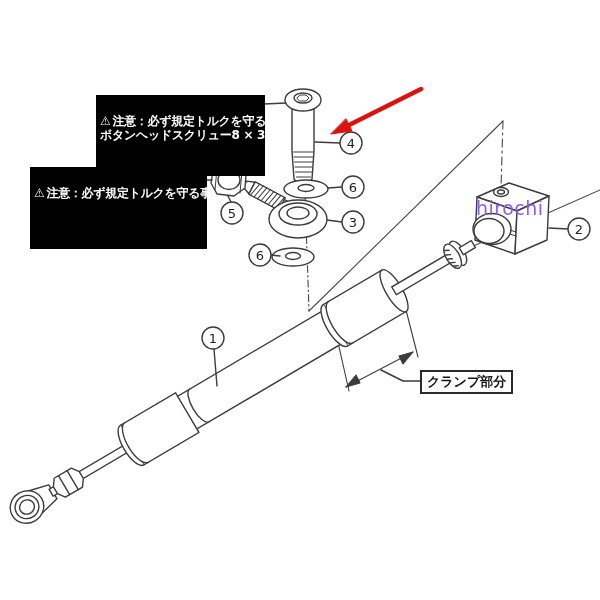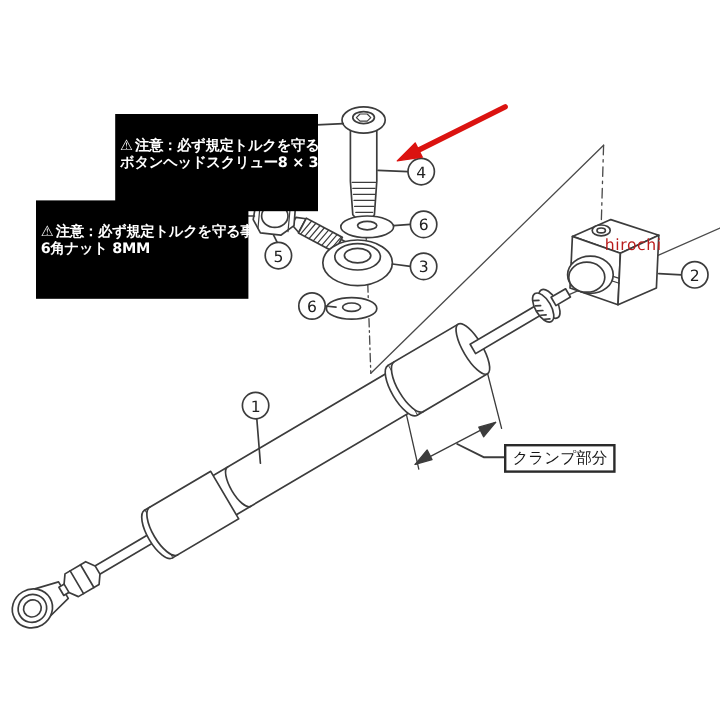--- a/index.html
+++ b/index.html
@@ -6,23 +6,23 @@
     font-family:"DejaVu Sans","Liberation Sans",sans-serif;}
   #stage{position:relative;width:600px;height:600px;background:#ffffff;}
   #stage svg{position:absolute;left:0;top:0;}
   .warnbox{position:absolute;background:#000;color:#fff;font-size:12px;font-weight:bold;
     line-height:13.5px;padding:20px 4px;white-space:nowrap;letter-spacing:-0.3px;}
   .warnbox .wline{display:block;}
   .warn-icon{display:inline-block;margin-right:2px;font-weight:normal;}
   #warn-screw{left:96px;top:95px;width:161px;height:41px;}
   #warn-nut{left:30px;top:167px;width:169px;height:42px;}
   #clamp-label-box{position:absolute;left:420px;top:370px;border:2px solid #2a2a2a;
-    background:#fff;color:#151515;font-size:13px;font-weight:normal;padding:1px 5px;
+    background:#fff;color:#151515;font-size:13px;font-weight:bold;padding:1px 5px;
     white-space:nowrap;}
-  #watermark{position:absolute;left:504px;top:197px;font-size:13px;color:#b91c1c;
+  #watermark{position:absolute;left:476px;top:197px;font-size:19px;color:#8b5cf6;
     letter-spacing:0.5px;}
   text.callout-num{font-size:13px;fill:#222;font-family:"DejaVu Sans",sans-serif;}
 </style>
 </head>
 <body>
 
 <div id="stage">
 
   <svg width="600" height="600" viewBox="0 0 600 600">
     <g fill="none" stroke="#3c3c3c" stroke-width="1.4" stroke-linecap="round" stroke-linejoin="round">
@@ -190,20 +190,19 @@
     </g>
   </svg>
 
   <div class="warnbox" id="warn-screw">
     <span class="wline"><span class="warn-icon">⚠</span><span>注意：必ず規定トルクを守る事。</span></span>
     <span class="wline">ボタンヘッドスクリュー8 × 36</span>
   </div>
 
   <div class="warnbox" id="warn-nut">
     <span class="wline"><span class="warn-icon">⚠</span><span>注意：必ず規定トルクを守る事。</span></span>
-    <span class="wline">6角ナット 8MM</span>
   </div>
 
   <div id="clamp-label-box">クランプ部分</div>
 
   <div id="watermark">hirochi</div>
 
 </div>
 
 </body></html>

